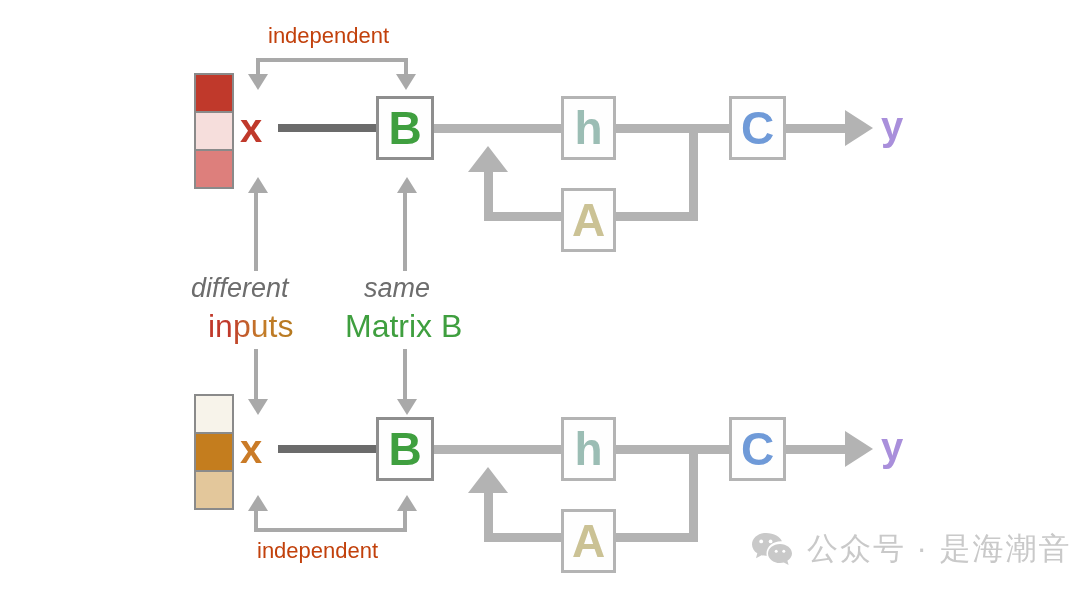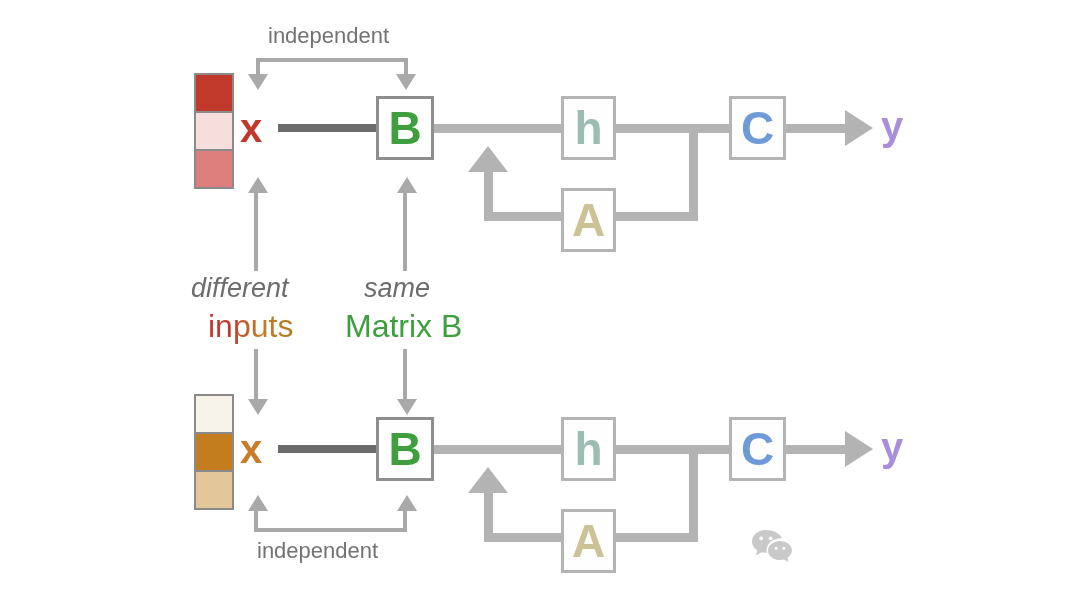--- a/index.html
+++ b/index.html
@@ -122,21 +122,21 @@
     border-left: 10px solid transparent;
     border-right: 10px solid transparent;
     border-bottom: 16px solid #a9a9a9;
     z-index: 2;
   }
 
   
   .anno {
     position: absolute;
     font-size: 22px;
-    color: #737373;
+    color: #c2410c;
     white-space: nowrap;
     z-index: 3;
   }
   .anno-em {
     position: absolute;
     font-size: 27px;
     font-style: italic;
     color: #6d6d6d;
     white-space: nowrap;
     z-index: 3;
@@ -293,15 +293,16 @@
     <span style="display:inline-block; width:42px; height:36px;">
       <svg viewBox="0 0 42 36" width="42" height="36" aria-hidden="true">
         <path d="M15 2C7.3 2 1 7.1 1 13.4c0 3.6 2.1 6.8 5.3 8.9L5 27.2l5.6-3c1.4.4 2.9.6 4.4.6h.8c-.2-.8-.3-1.6-.3-2.4 0-6.7 6.5-12.1 14.5-12.1h.9C29.5 5.9 23 2 15 2z" fill="#c9c9c9"></path>
         <circle cx="10.2" cy="10.4" r="1.9" fill="#ffffff"></circle>
         <circle cx="19.6" cy="10.4" r="1.9" fill="#ffffff"></circle>
         <path d="M41 22.5c0-5.3-5.4-9.6-12-9.6s-12 4.3-12 9.6 5.4 9.6 12 9.6c1.4 0 2.7-.2 3.9-.5l4.7 2.5-1.2-4.3c2.8-1.8 4.6-4.4 4.6-7.3z" fill="#c9c9c9"></path>
         <circle cx="25.2" cy="20.2" r="1.5" fill="#ffffff"></circle>
         <circle cx="32.8" cy="20.2" r="1.5" fill="#ffffff"></circle>
       </svg>
     </span>
+    <span class="wm-text">公众号 · 是海潮音</span>
   </div>
 
 </div>
 
 </body></html>

